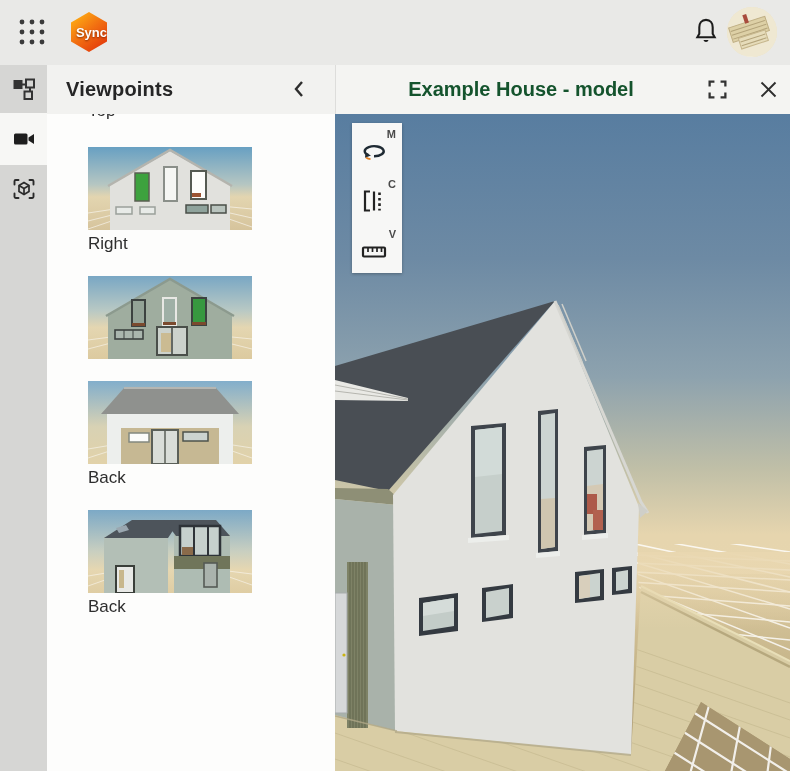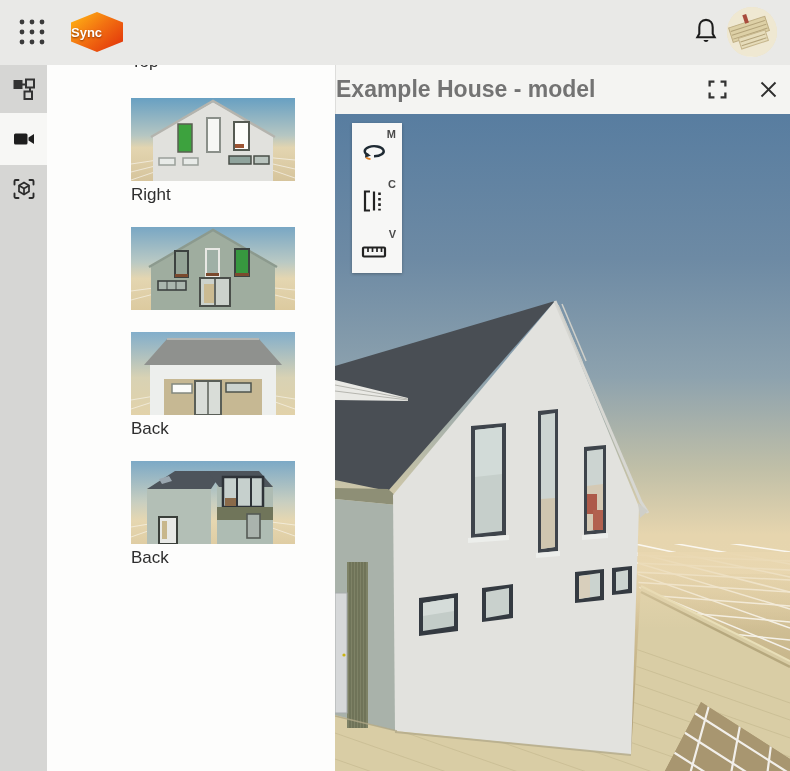--- a/index.html
+++ b/index.html
@@ -4,55 +4,55 @@
 <style>
   * { margin:0; padding:0; box-sizing:border-box; }
   html,body { width:790px; height:771px; overflow:hidden; background:#fff;
               font-family:"Liberation Sans", sans-serif; }
   .app { position:relative; width:790px; height:771px; }
 
   
   .topbar { position:absolute; left:0; top:0; width:790px; height:65px; background:#e9e9e7; }
   .grid-menu { position:absolute; left:15px; top:15px; width:34px; height:34px; cursor:pointer;
                display:flex; align-items:center; justify-content:center; background:none; border:none; }
-  .logo { position:absolute; left:71px; top:12px; width:52px; height:40px;
+  .logo { position:absolute; left:71px; top:12px; width:36px; height:40px;
           clip-path:polygon(50% 0,100% 26%,100% 74%,50% 100%,0 74%,0 26%);
           background:linear-gradient(140deg,#ffb414 5%,#f27011 48%,#e2330b 95%);
-          display:flex; align-items:center; justify-content:flex-start; cursor:pointer; }
+          display:flex; align-items:center; justify-content:flex-end; cursor:pointer; }
   .logo span { color:#fff; font-size:13px; font-weight:bold;
                text-shadow:0 1px 2px rgba(100,30,0,.75); }
   .bell-btn { position:absolute; left:691px; top:17px; width:30px; height:32px; background:none; border:none; cursor:pointer; }
   .avatar { position:absolute; left:727px; top:7px; width:50px; height:50px; border-radius:50%;
             overflow:hidden; cursor:pointer; background:#ece2c6; }
 
   
   .sidebar { position:absolute; left:0; top:65px; width:47px; height:706px; background:#d6d6d4; }
   .side-btn { width:47px; height:48px; display:flex; align-items:center; justify-content:center;
               background:none; border:none; cursor:pointer; }
   .side-btn.mid { height:52px; }
   .side-btn.active { background:#f7f7f5; }
 
   
   .vp-panel { position:absolute; left:47px; top:65px; width:288px; height:706px; background:#fdfdfc; }
   .vp-header { height:49px; background:#f2f2f0; display:flex; align-items:center; padding:0 26px 0 19px; }
   .vp-title { font-size:20px; font-weight:bold; color:#262626; letter-spacing:.2px; }
   .vp-collapse { margin-left:auto; background:none; border:none; cursor:pointer; width:20px; height:22px; }
-  .vp-list { height:657px; overflow:hidden; padding-left:84px; }
+  .vp-list { height:657px; overflow:hidden; padding-left:41px; }
   .vp-item { cursor:pointer; margin-bottom:22px; width:164px; }
   .vp-item.first { margin-top:26px; }
   .vp-item-partial { height:7px; overflow:hidden; cursor:pointer; width:164px; }
   .vp-item-partial .vp-label { margin-top:-13px; display:block; }
   .vp-thumb { width:164px; height:83px; display:block; }
   .vp-label { font-size:17px; color:#2e2e2e; margin-top:4px; display:block; }
 
   
   .viewer { position:absolute; left:335px; top:65px; width:455px; height:706px; }
   .viewer-header { height:49px; background:#f4f4f2; border-left:1px solid #dddddb;
                    display:flex; align-items:center; }
-  .viewer-title { flex:1; text-align:left; font-size:23px; font-weight:bold; color:#737373; }
+  .viewer-title { flex:1; text-align:center; font-size:20px; font-weight:bold; color:#14532d; }
   .hdr-btn { width:22px; height:22px; background:none; border:none; cursor:pointer; padding:0; }
   .hdr-btn.fs { margin-right:29px; }
   .hdr-btn.close { margin-right:11px; }
   .viewport { position:relative; width:455px; height:657px; }
   .scene { position:absolute; left:0; top:0; }
 
   .toolbar { position:absolute; left:17px; top:9px; width:50px; background:#f7f7f6;
              box-shadow:0 1px 3px rgba(0,0,0,.28); }
   .tool-btn { position:relative; width:50px; height:50px; background:none; border:none; cursor:pointer; display:block; }
   .tool-key { position:absolute; top:5px; right:6px; font-size:11px; font-weight:bold; color:#4a4a4a; }
@@ -135,20 +135,28 @@
           <path d="M2.5 7.5 V4.2 Q2.5 3 3.7 3 H6.5"></path>
           <path d="M17.5 3 H20.3 Q21.5 3 21.5 4.2 V7.5"></path>
           <path d="M21.5 16.5 V19.8 Q21.5 21 20.3 21 H17.5"></path>
           <path d="M6.5 21 H3.7 Q2.5 21 2.5 19.8 V16.5"></path>
         </g>
       </svg>
     </button>
   </div>
 
   <div class="vp-panel">
+    <div class="vp-header">
+      <span class="vp-title">Viewpoints</span>
+      <button class="vp-collapse">
+        <svg width="14" height="20" viewBox="0 0 14 20">
+          <polyline points="10,3 4,10 10,17" fill="none" stroke="#2e2e2e" stroke-width="2.4"></polyline>
+        </svg>
+      </button>
+    </div>
 
     <div class="vp-list">
 
       <div class="vp-item-partial">
         <span class="vp-label">Top</span>
       </div>
 
       <div class="vp-item first">
         <svg class="vp-thumb" viewBox="0 0 164 83">
           <defs>

